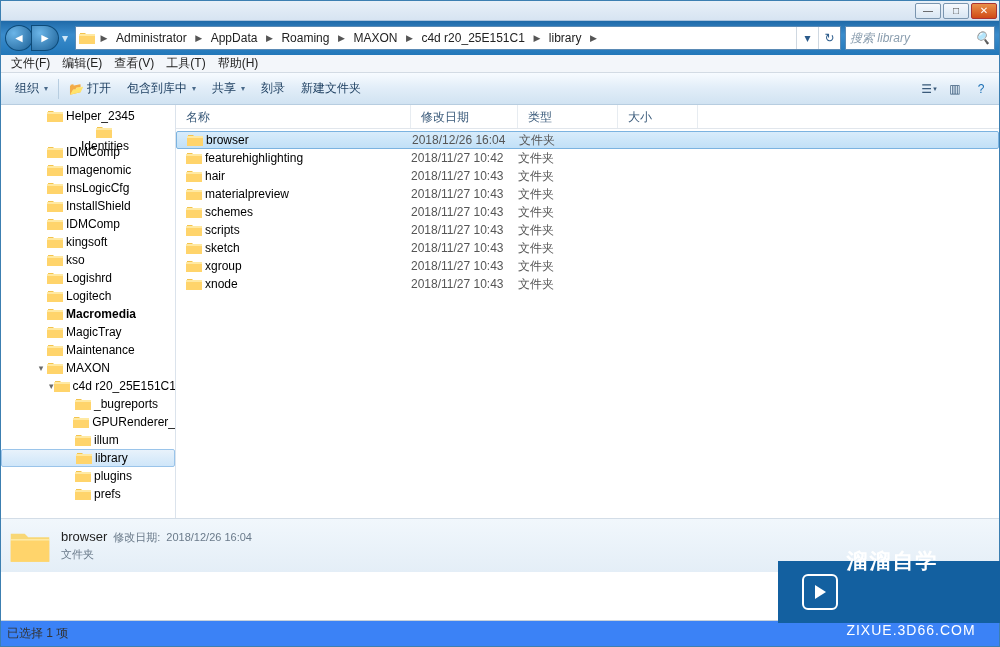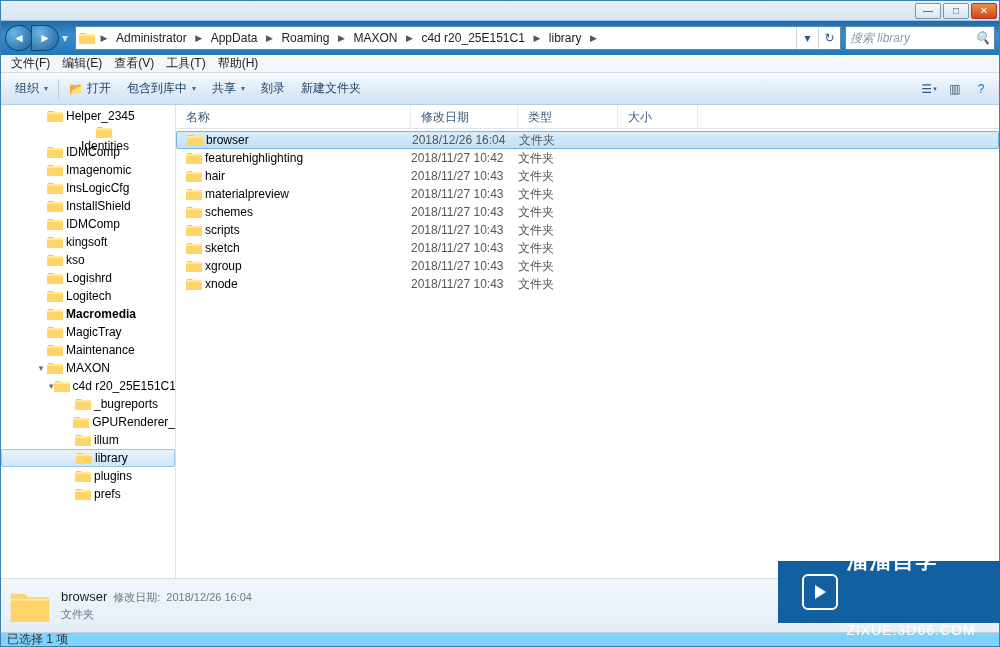--- a/index.html
+++ b/index.html
@@ -58,21 +58,21 @@
 .row .ctype { width: 100px; color: #555; }
 
 .details { height: 54px; border-top: 1px solid #d3dde7; background: linear-gradient(#f1f7fc,#e4eef7); display: flex; align-items: center; padding: 4px 8px; gap: 10px; }
 .big-folder { width: 42px; height: 42px; }
 .det-text { display: flex; flex-direction: column; gap: 2px; }
 .det-line1 { display: flex; align-items: baseline; gap: 6px; }
 .det-name { font-size: 13px; color: #222; }
 .det-meta { color: #6a7a8a; font-size: 11px; }
 .det-type { color: #6a7a8a; font-size: 11px; }
 
-.status { height: 14px; border-top: 1px solid #c8d2dc; background: #7dd3fc; display: flex; align-items: center; padding: 0 6px; color: #333; }
+.status { height: 26px; border-top: 1px solid #c8d2dc; background: #3b82f6; display: flex; align-items: center; padding: 0 6px; color: #333; margin-top: 48px; }
 
 .watermark { position: absolute; right: 0; bottom: 24px; width: 222px; height: 62px; background: #1360a0; display: flex; align-items: center; justify-content: center; gap: 8px; color: #fff; z-index: 50; }
 .wm-logo { width: 36px; height: 36px; border: 2px solid #fff; border-radius: 6px; display: flex; align-items: center; justify-content: center; }
 .wm-text { display: flex; flex-direction: column; gap: 47px; }
 .wm-cn { font-size: 21px; font-weight: bold; letter-spacing: 2px; }
 .wm-url { font-size: 14px; letter-spacing: 1px; }
 
 svg.folder-ico path.body { fill:#ffe9a2; }
 svg.folder-ico path.front { fill:#ffd46b; }
 svg.folder-ico path.tab { fill:#f3c44e; }

